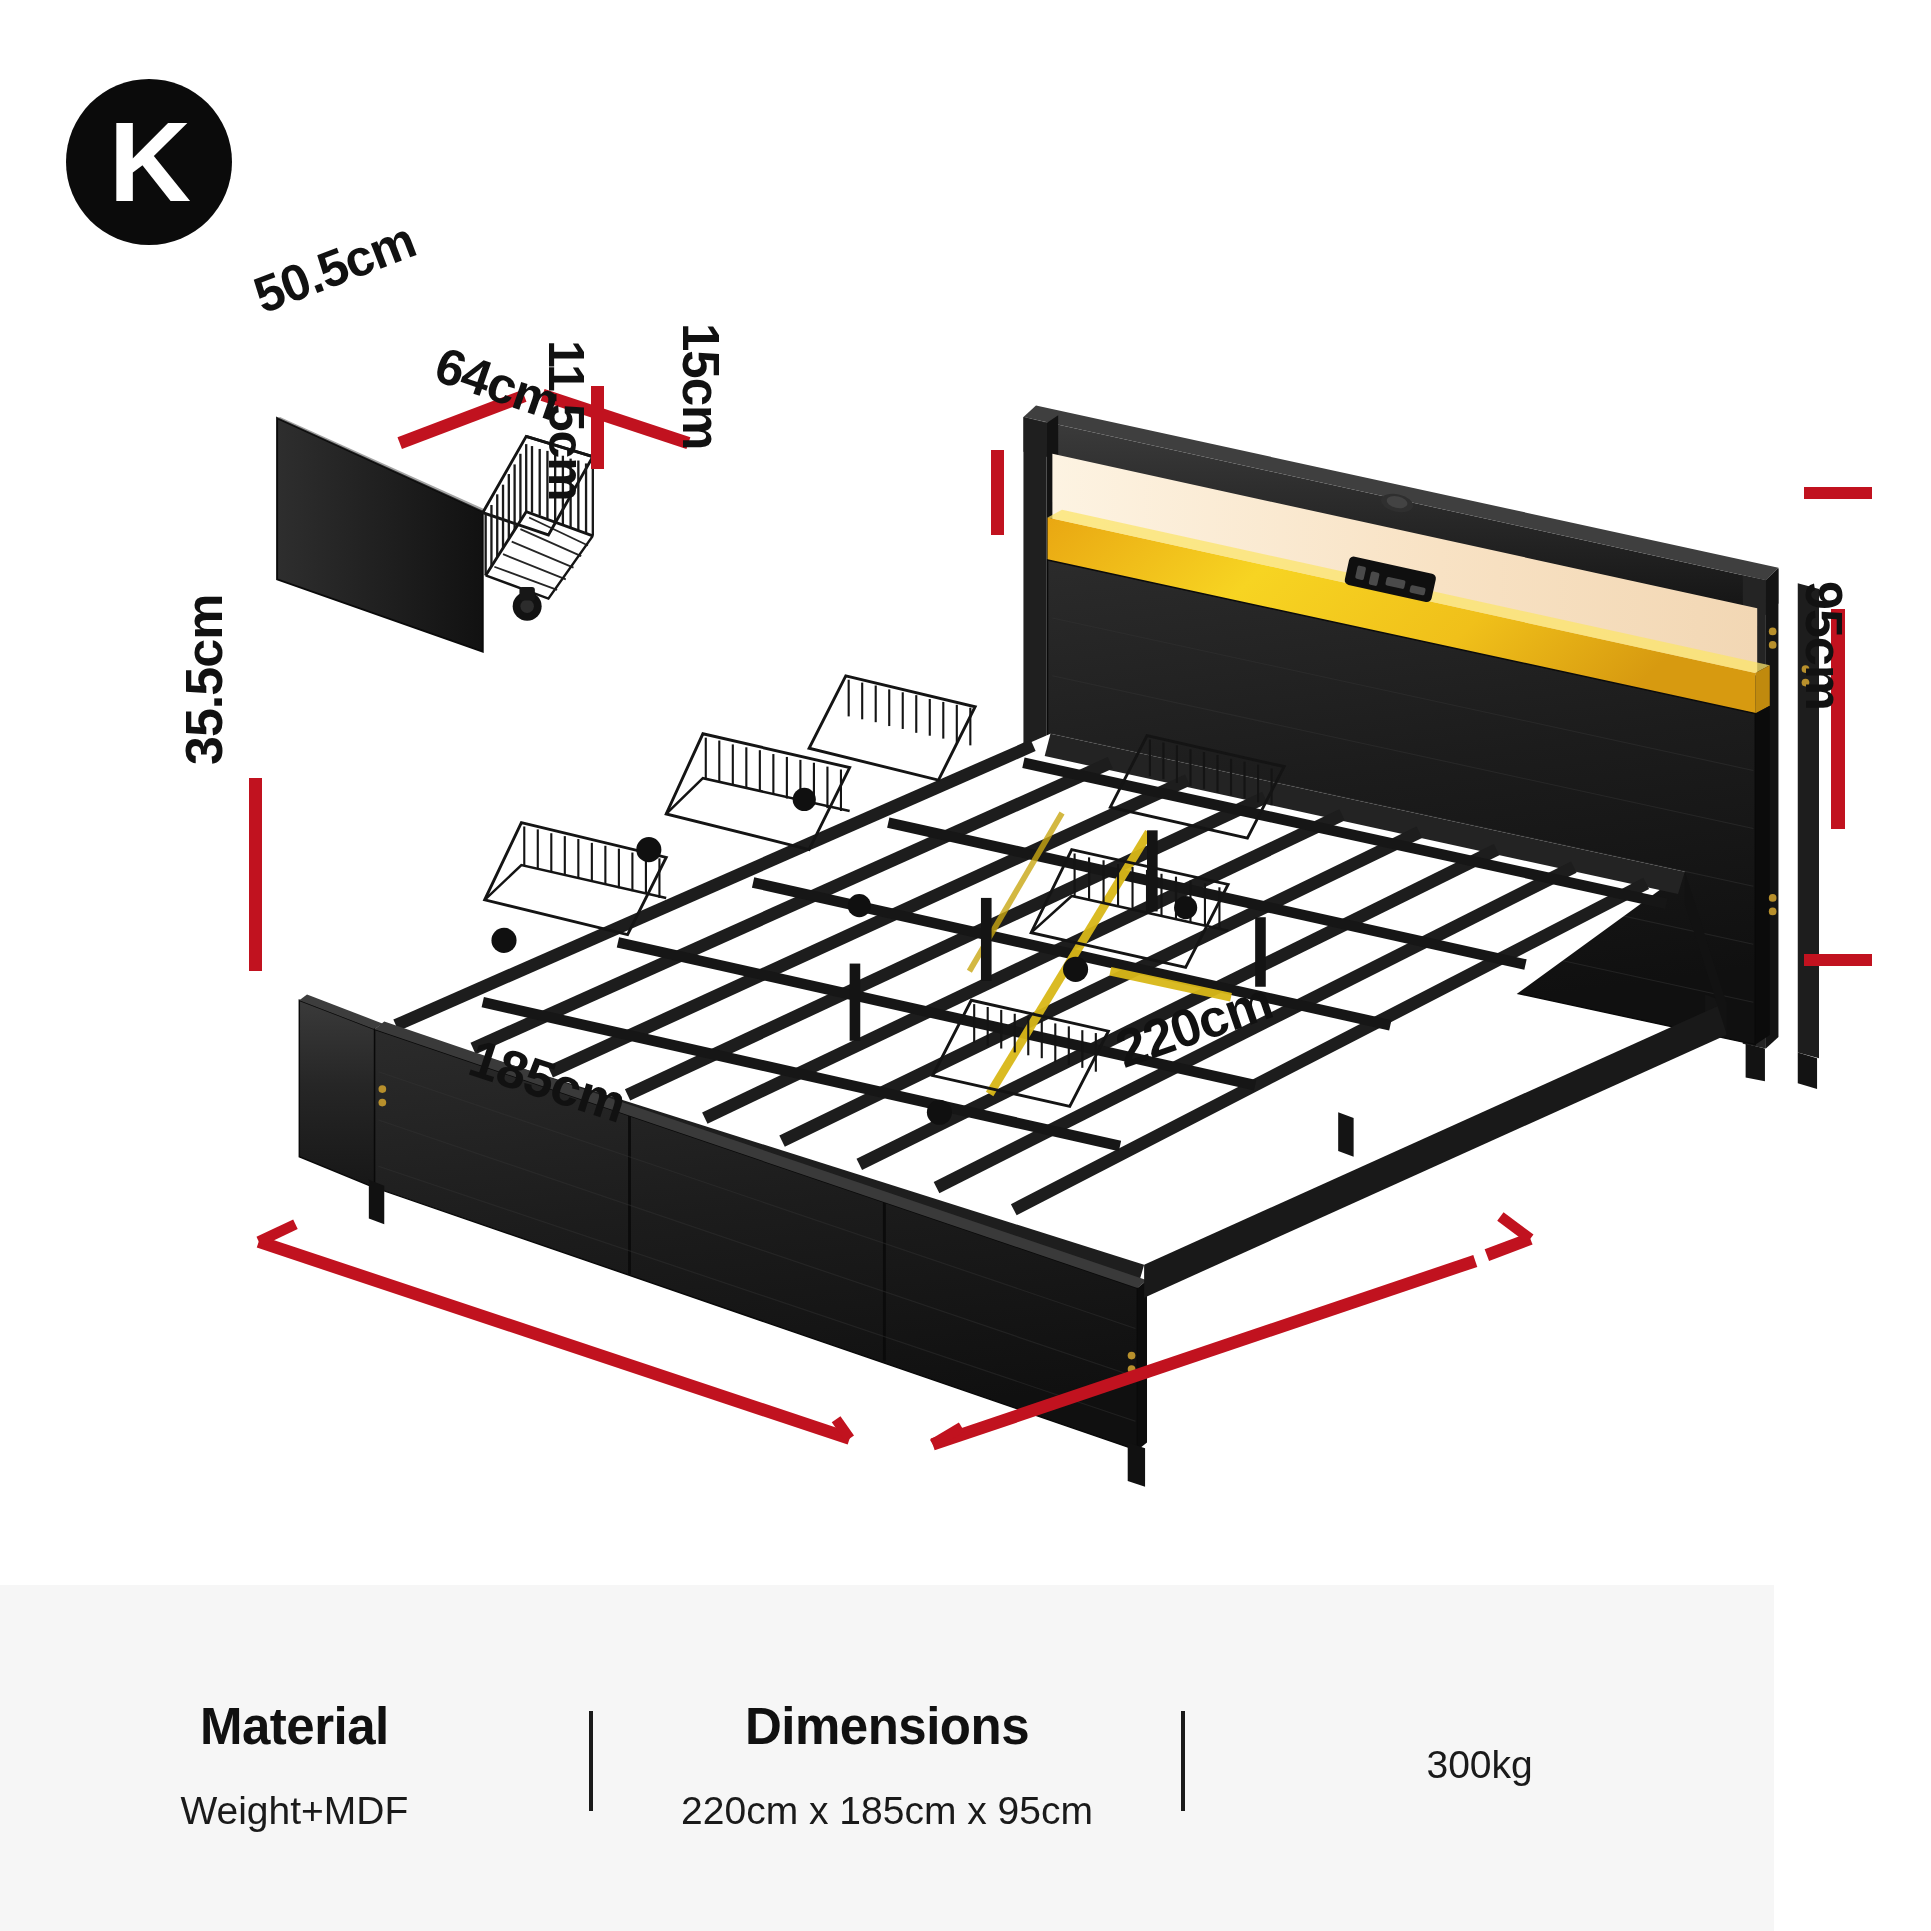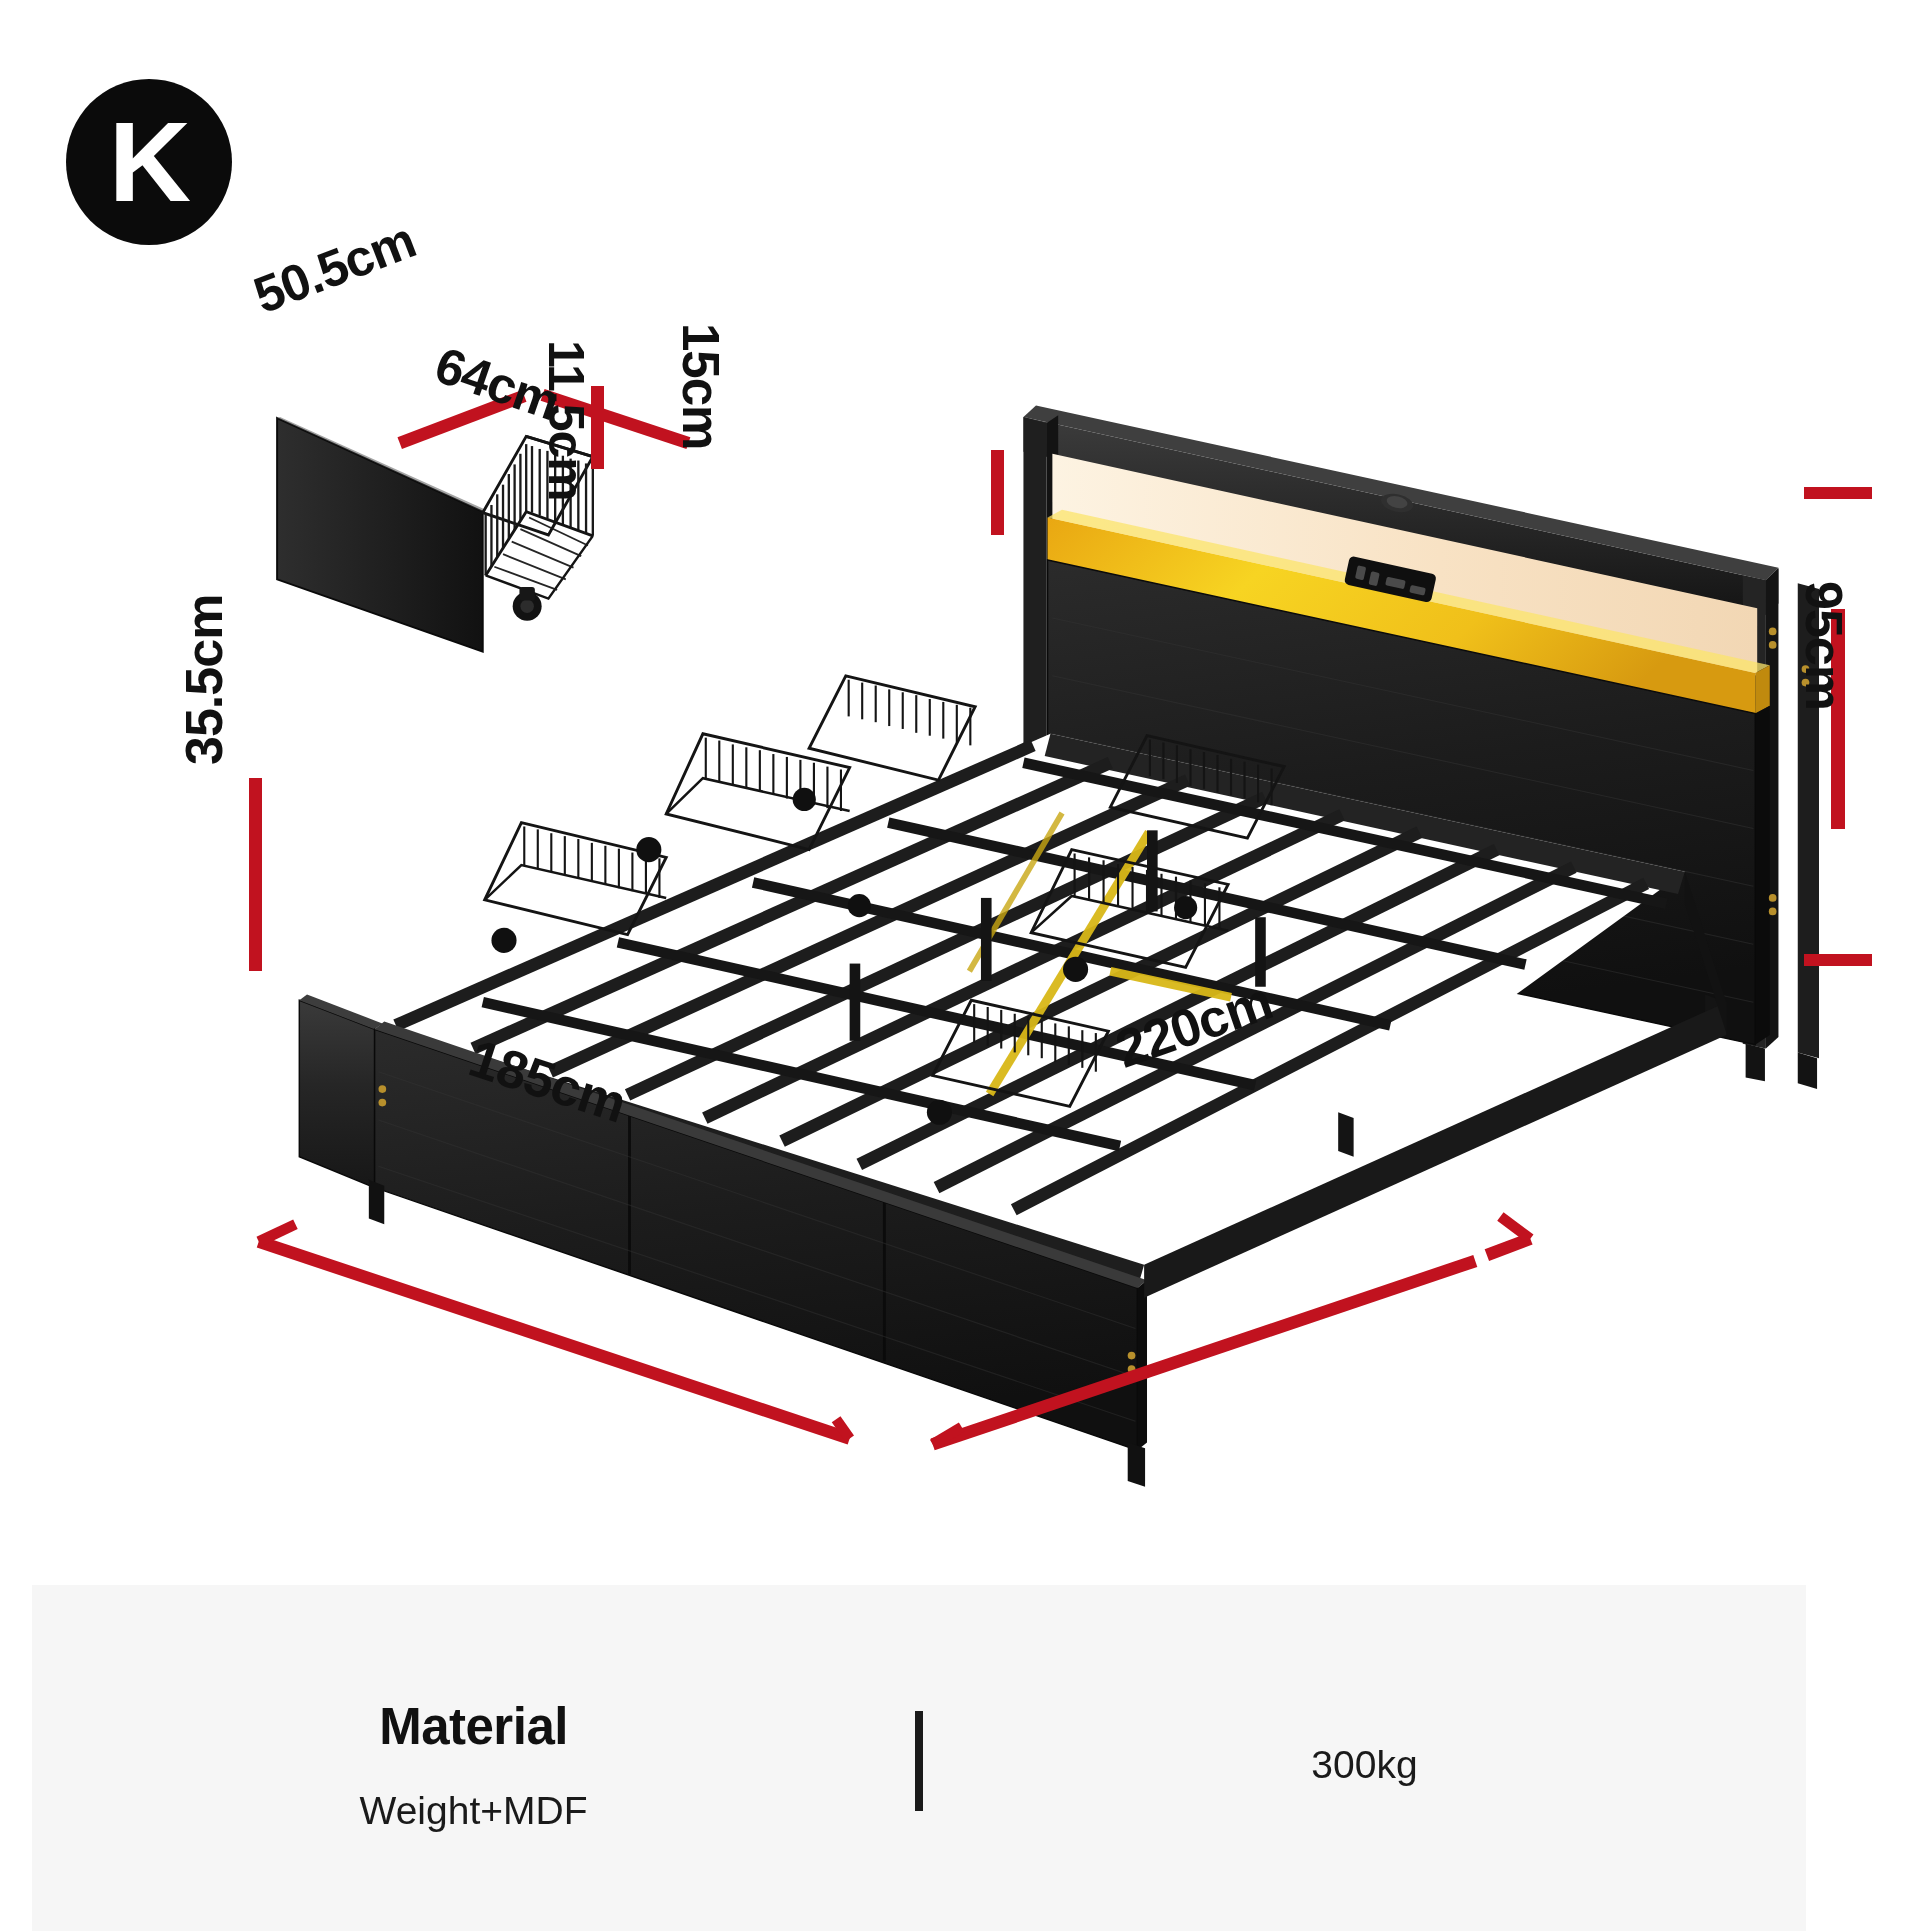--- a/index.html
+++ b/index.html
@@ -37,21 +37,21 @@
   }
 
   
   .redbar{position:absolute;background:#c1121f;}
 
   
   .spec-panel{
     position:absolute;left:0;top:1585px;
     width:1774px;height:346px;
     background:#f6f6f6;
-    display:flex;align-items:center;margin-left:32px;
+    display:flex;align-items:center;
   }
   .spec-col{
     flex:1;display:flex;flex-direction:column;
     align-items:center;justify-content:center;
     padding-top:13.5px;
   }
   .spec-title{
     font-size:51px;font-weight:bold;color:#111111;
     letter-spacing:-0.5px;margin-bottom:33px;
     font-family:"Liberation Sans", sans-serif;
@@ -463,20 +463,24 @@
 
   <div class="spec-panel">
 
     <div class="spec-col">
       <div class="spec-title">Material</div>
       <div class="spec-value">Weight+MDF</div>
     </div>
 
     <div class="spec-div"></div>
 
+    <div class="spec-col">
+      <div class="spec-title">Dimensions</div>
+      <div class="spec-value">220cm x 185cm x 95cm</div>
+    </div>
 
     <div class="spec-div"></div>
 
     <div class="spec-col">
       <div class="spec-value">300kg</div>
     </div>
 
   </div>
 
 </div>

